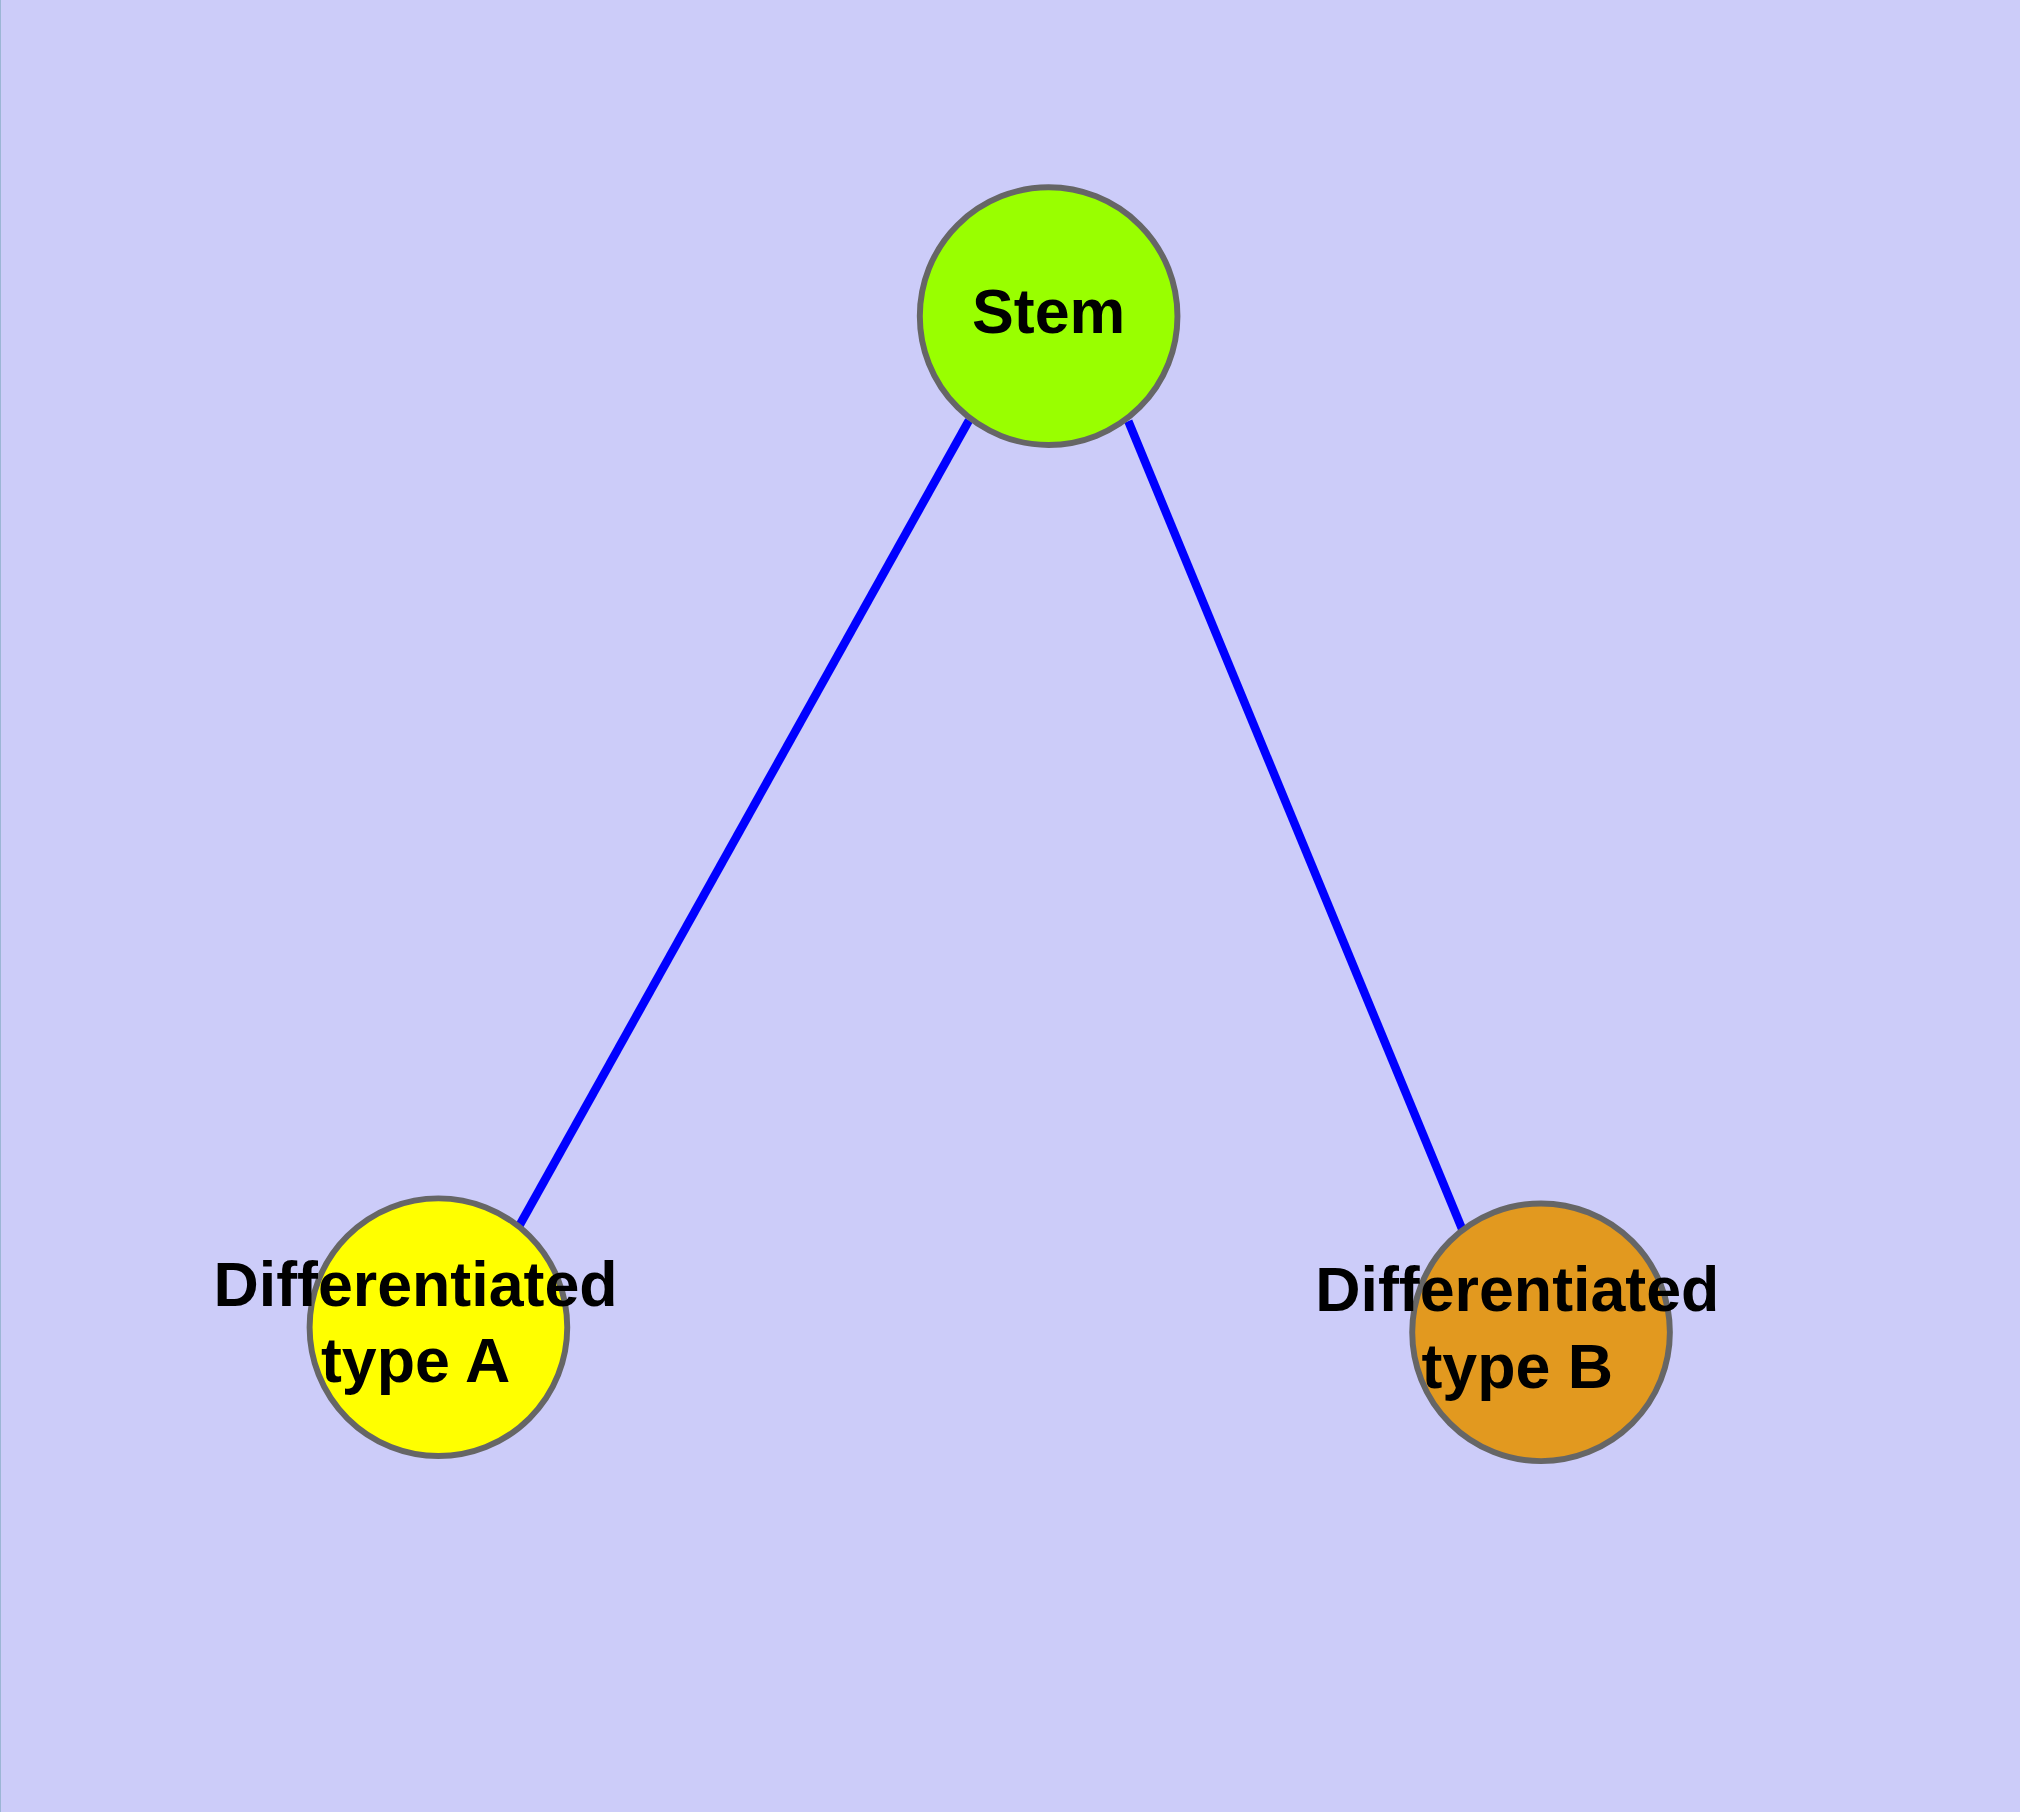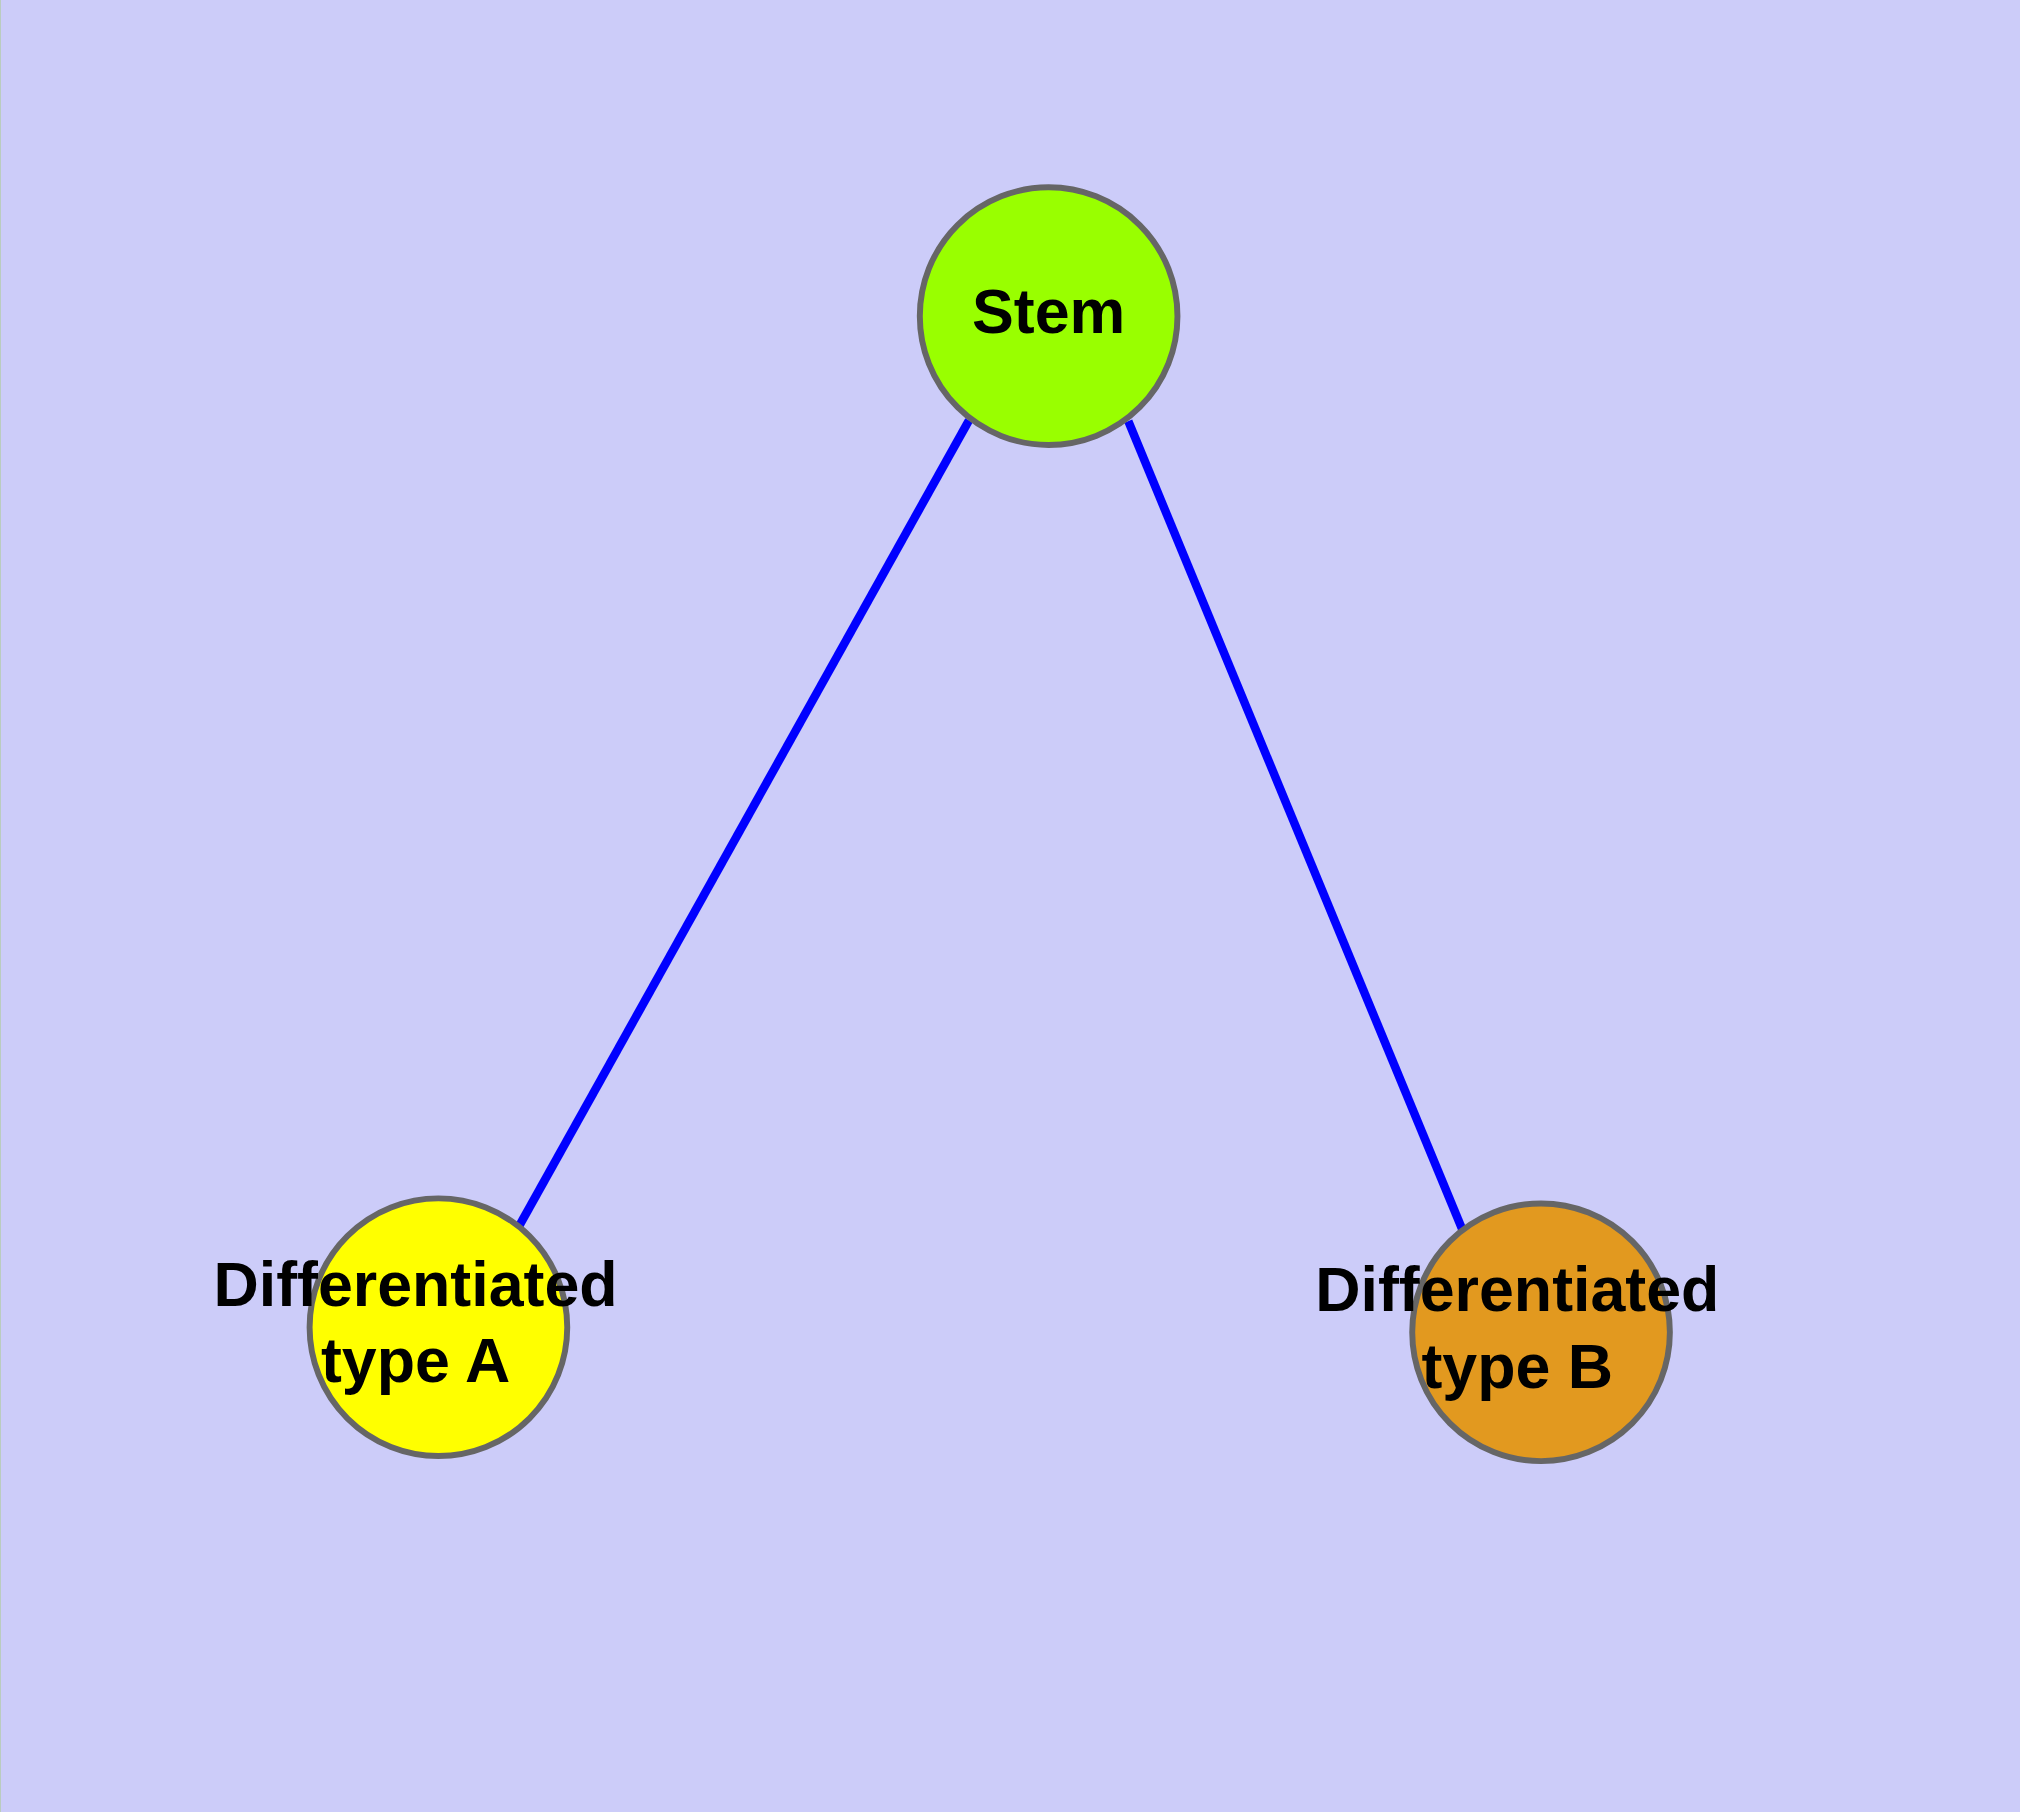--- a/index.html
+++ b/index.html
@@ -32,21 +32,21 @@
     dominant-baseline: middle;
     pointer-events: none;
   }
   .edge-line {
     stroke-linecap: butt;
   }
 </style>
 </head>
 <body>
 
-<div id="canvas" style="width: 2021px; height: 1812px; background: #84cc16;">
+<div id="canvas" style="width: 2021px; height: 1812px; background: #0f766e;">
   <svg id="graph-svg" viewBox="0 0 2384 2138" xmlns="http://www.w3.org/2000/svg" style="width: 2021px; height: 1812px;">
 
     <rect x="0" y="0" width="2384" height="2138" fill="#ccccf9"></rect>
 
     <g>
       <line class="edge-line" x1="1143" y1="496" x2="612" y2="1447" stroke="#0000ff" stroke-width="10"></line>
       <line class="edge-line" x1="1331" y1="497" x2="1726" y2="1453" stroke="#0000ff" stroke-width="10"></line>
     </g>
 
     <g>

